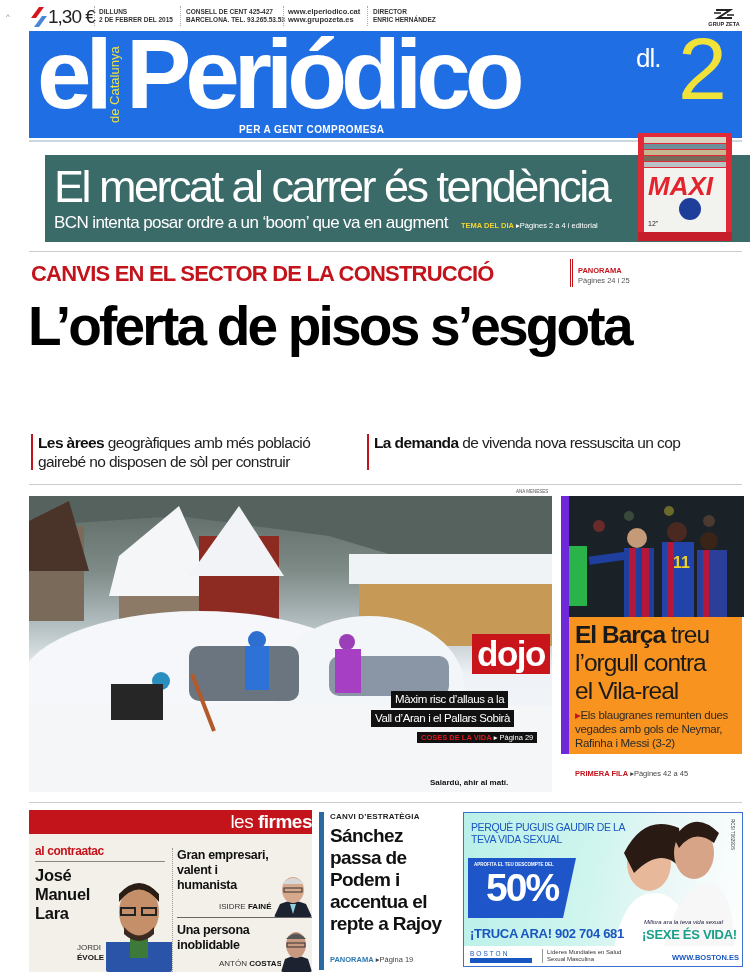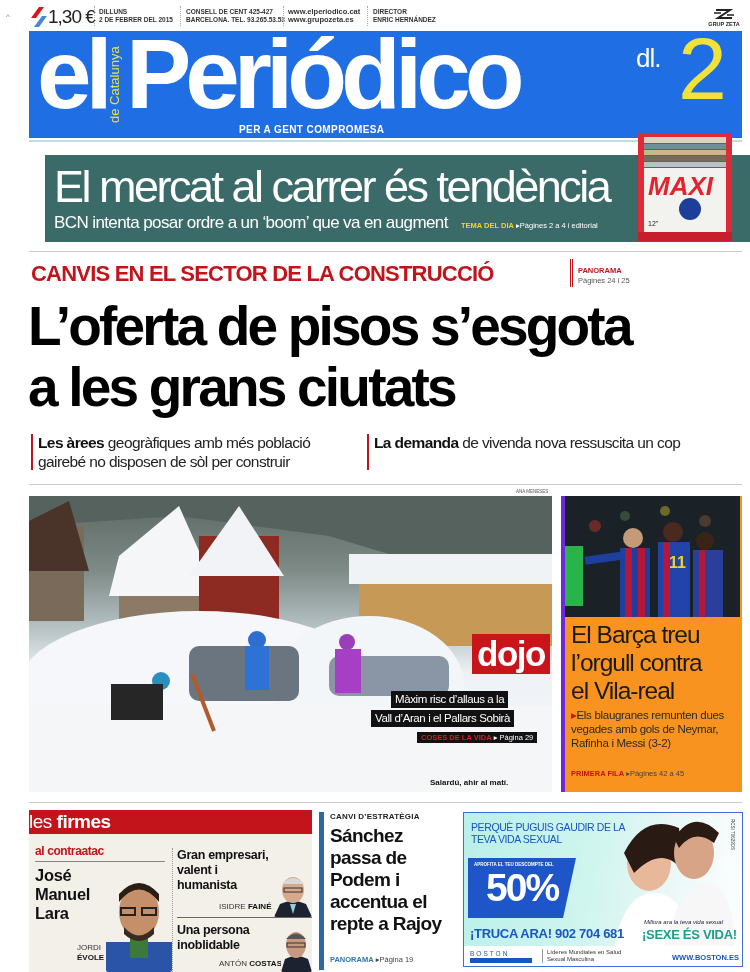--- a/index.html
+++ b/index.html
@@ -49,32 +49,32 @@
   
   .credit { position: absolute; left: 516px; top: 489px; font-size: 4.5px; color: #555; }
   .snow-photo { position: absolute; left: 29px; top: 496px; width: 523px; height: 296px; overflow: hidden; background: linear-gradient(#5b6763 0%, #7d8a86 25%, #b8c3c6 45%, #eef2f6 60%, #f7f8fb 100%); }
   .neu-label { position: absolute; background: #c8151b; color: #fff; font-weight: bold; font-size: 35px; letter-spacing: -1.5px; line-height: 40px; padding: 0 5px; }
   .neu-cap { position: absolute; background: #111; color: #fff; font-size: 11.5px; letter-spacing: -0.4px; line-height: 17px; padding: 0 4px; white-space: nowrap; }
   .neu-ref { position: absolute; background: #111; color: #fff; font-size: 7.5px; padding: 1px 4px; white-space: nowrap; }
   .neu-ref b { color: #e01a21; }
   .photo-caption { position: absolute; left: 430px; top: 778px; font-size: 8px; font-weight: bold; color: #111; }
 
   
-  .barca { position: absolute; left: 561px; top: 496px; width: 181px; height: 296px; background: #f7931e; border-left: 4px solid #6d28d9; }
+  .barca { position: absolute; left: 561px; top: 496px; width: 181px; height: 258px; background: #f7931e; border-left: 8px solid #6d28d9; }
   .barca-photo { position: absolute; left: 0; top: 0; width: 175px; height: 121px; background: radial-gradient(circle at 40% 40%, #2c3640, #0d1418); overflow: hidden; }
   .barca-title { position: absolute; left: 6px; top: 125px; font-size: 24.5px; line-height: 28px; letter-spacing: -1px; color: #1a1a1a; width: 172px; }
-  .barca-title b { font-weight: normal; text-align: right; }
+  .barca-title b { font-weight: bold; text-align: right; }
   .barca-body { position: absolute; left: 6px; top: 212px; width: 170px; font-size: 11.5px; line-height: 14px; color: #2a2a2a; letter-spacing: -0.3px; }
   .barca-body .tri { color: #c3131b; }
   .barca-ref { position: absolute; left: 6px; top: 273px; font-size: 7.5px; color: #444; }
   .barca-ref b { color: #c3131b; }
 
   
   .firmes { position: absolute; left: 29px; top: 810px; width: 283px; height: 162px; background: #f3f0ea; }
-  .firmes-head { position: absolute; left: 0; top: 0; width: 283px; height: 24px; background: #c3131b; text-align: left; color: #fff; font-size: 19px; line-height: 24px; letter-spacing: -0.5px; }
+  .firmes-head { position: absolute; left: 0; top: 0; width: 283px; height: 24px; background: #c3131b; text-align: right; color: #fff; font-size: 19px; line-height: 24px; letter-spacing: -0.5px; }
   .firmes-head b { font-weight: bold; }
   .contraatac { position: absolute; left: 6px; top: 34px; font-size: 12px; font-weight: bold; color: #c3131b; letter-spacing: -0.4px; }
   .contraatac-line { position: absolute; left: 6px; top: 51px; width: 130px; height: 1px; background: #888; }
   .fir-main { position: absolute; left: 6px; top: 56px; font-size: 16.5px; font-weight: bold; line-height: 19px; letter-spacing: -0.3px; color: #111; width: 70px; }
   .fir-author { position: absolute; font-size: 8px; line-height: 10px; color: #333; text-transform: uppercase; padding-left: 42px; }
   .fir-author b { color: #111; }
   .portrait { position: absolute; border-radius: 2px; overflow: hidden; }
   .fir-dots { position: absolute; left: 143px; top: 38px; height: 124px; border-left: 1px dotted #999; }
   .fir-side { position: absolute; left: 148px; font-size: 12.5px; font-weight: bold; line-height: 15px; letter-spacing: -0.3px; color: #111; }
   .fir-sep { position: absolute; left: 148px; top: 107px; width: 135px; height: 1px; background: #666; }
@@ -174,21 +174,20 @@
 
 <div class="rule" style="top:251px; width:713px"></div>
 <span class="kicker">CANVIS EN EL SECTOR DE LA CONSTRUCCIÓ</span>
 <div class="kicker-bar"></div>
 <div class="kicker-ref">
   <b>PANORAMA</b><br>
   <span>Pàgines 24 i 25</span>
 </div>
 <h1 class="headline">
   <span>L’oferta de pisos s’esgota</span><br>
-  <span>a les grans ciutats</span>
 </h1>
 
 <div class="deck-bar" style="left:31px"></div>
 <div class="deck" style="left:38px">
   <b>Les àrees</b><span> geogràfiques amb més població</span><br>
   <span>gairebé no disposen de sòl per construir</span>
 </div>
 <div class="deck-bar" style="left:367px"></div>
 <div class="deck" style="left:374px">
   <b>La demanda</b><span> de vivenda nova ressuscita un cop</span><br>

